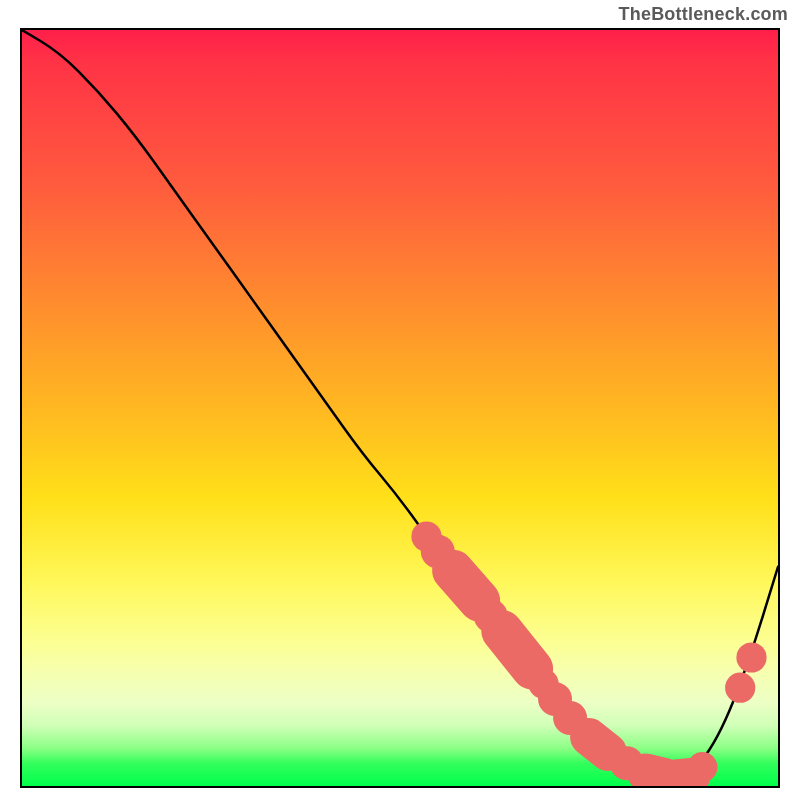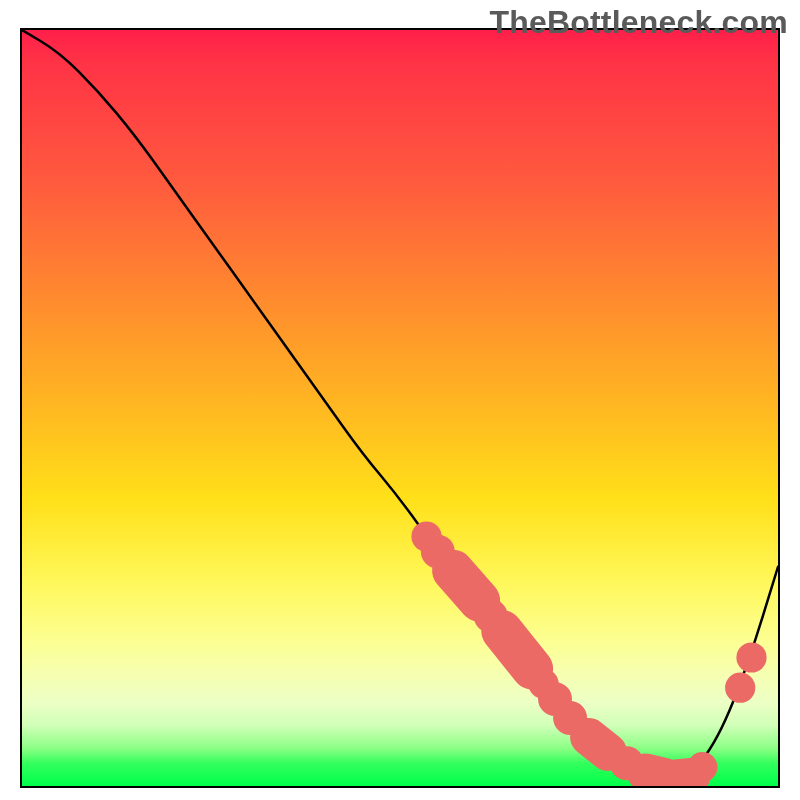--- a/index.html
+++ b/index.html
@@ -13,21 +13,21 @@
   }
   .wrap {
     position: relative;
     width: 800px;
     height: 800px;
   }
   .watermark {
     position: absolute;
     top: 4px;
     right: 12px;
-    font-size: 32px;
+    font-size: 18px;
     font-weight: 600;
     color: #5a5a5a;
     letter-spacing: 0.2px;
     z-index: 10;
   }
   .plot {
     position: absolute;
     left: 20px;
     top: 28px;
     width: 760px;

